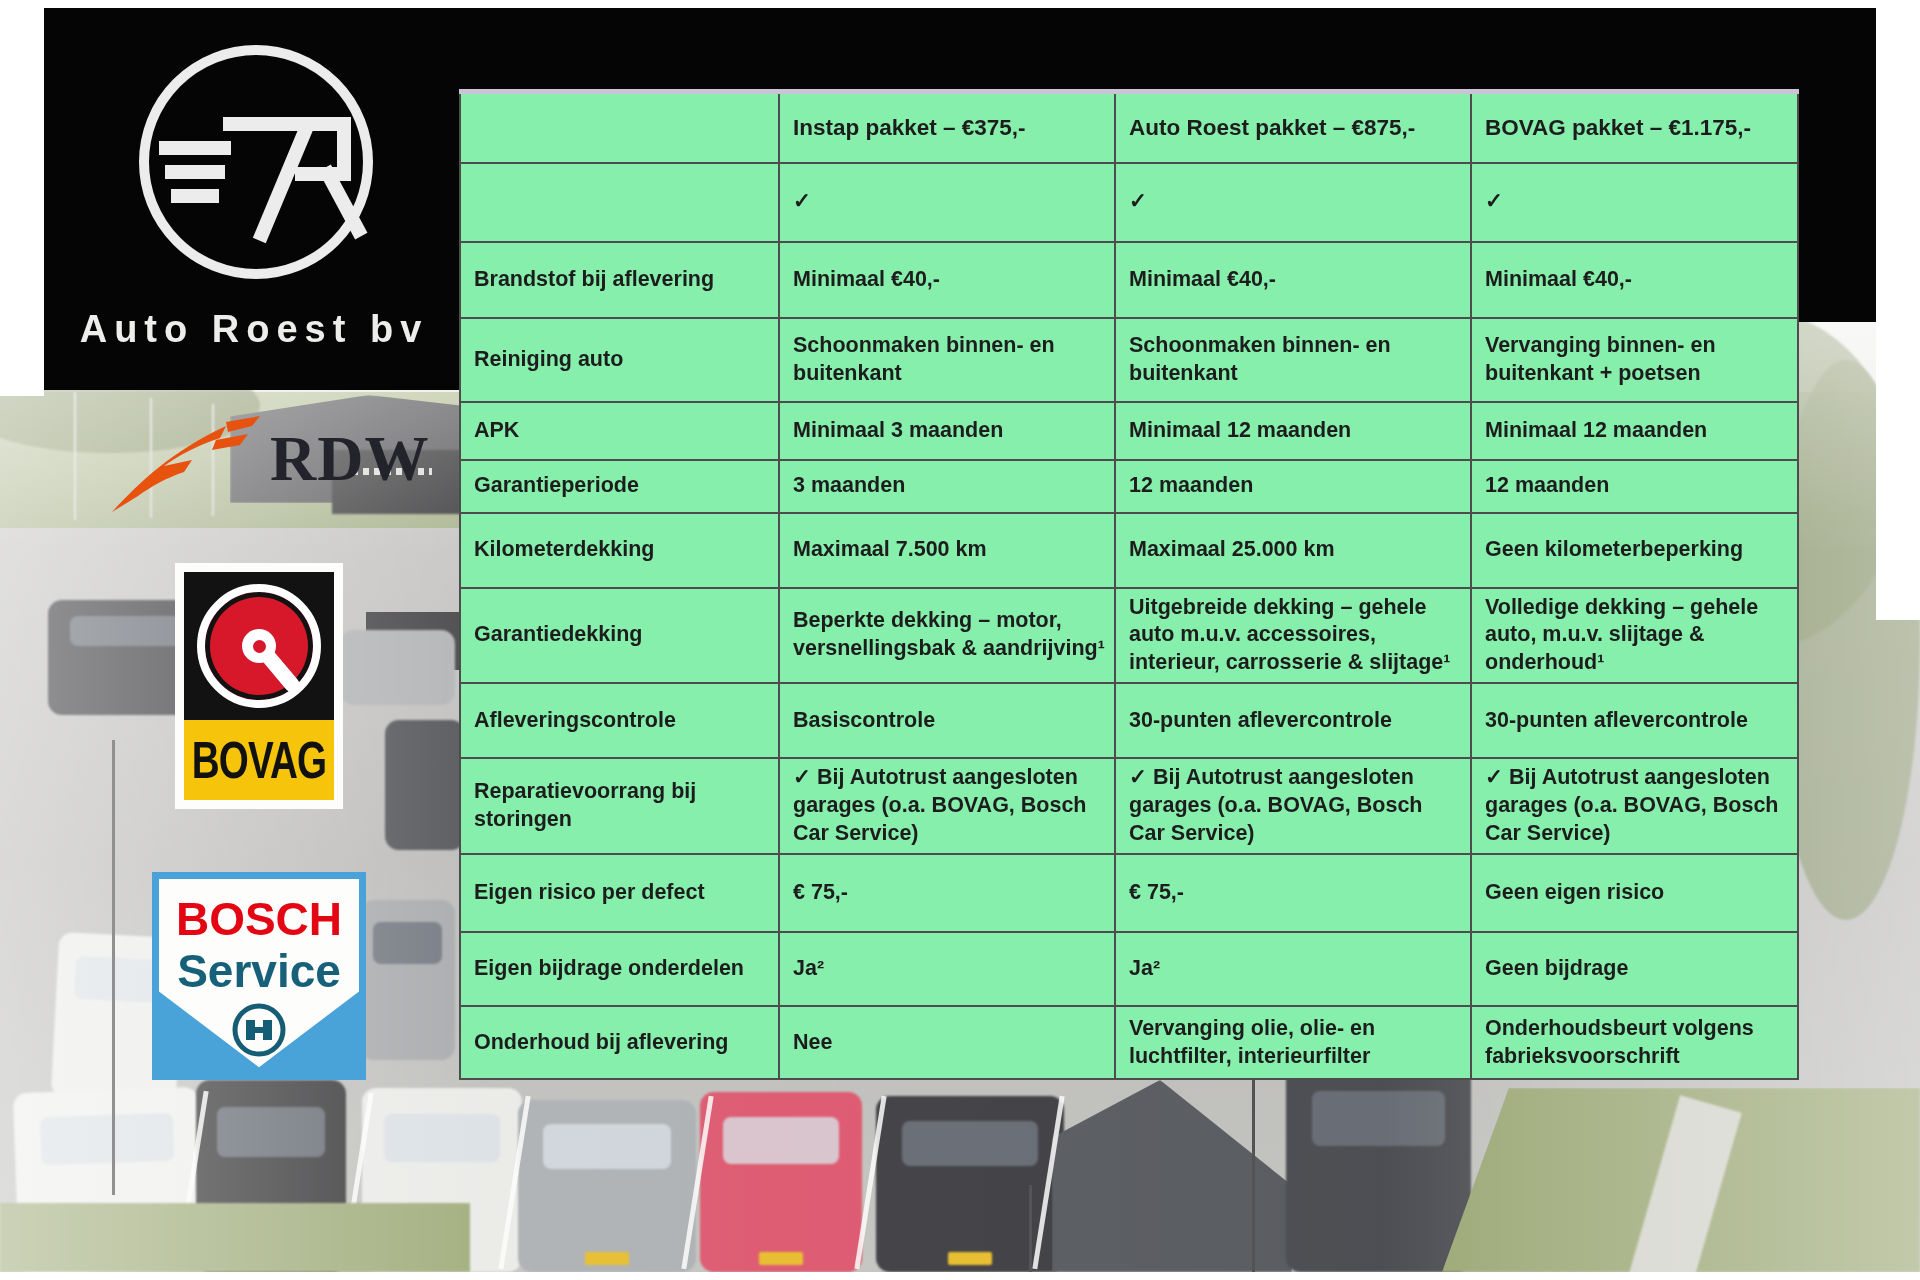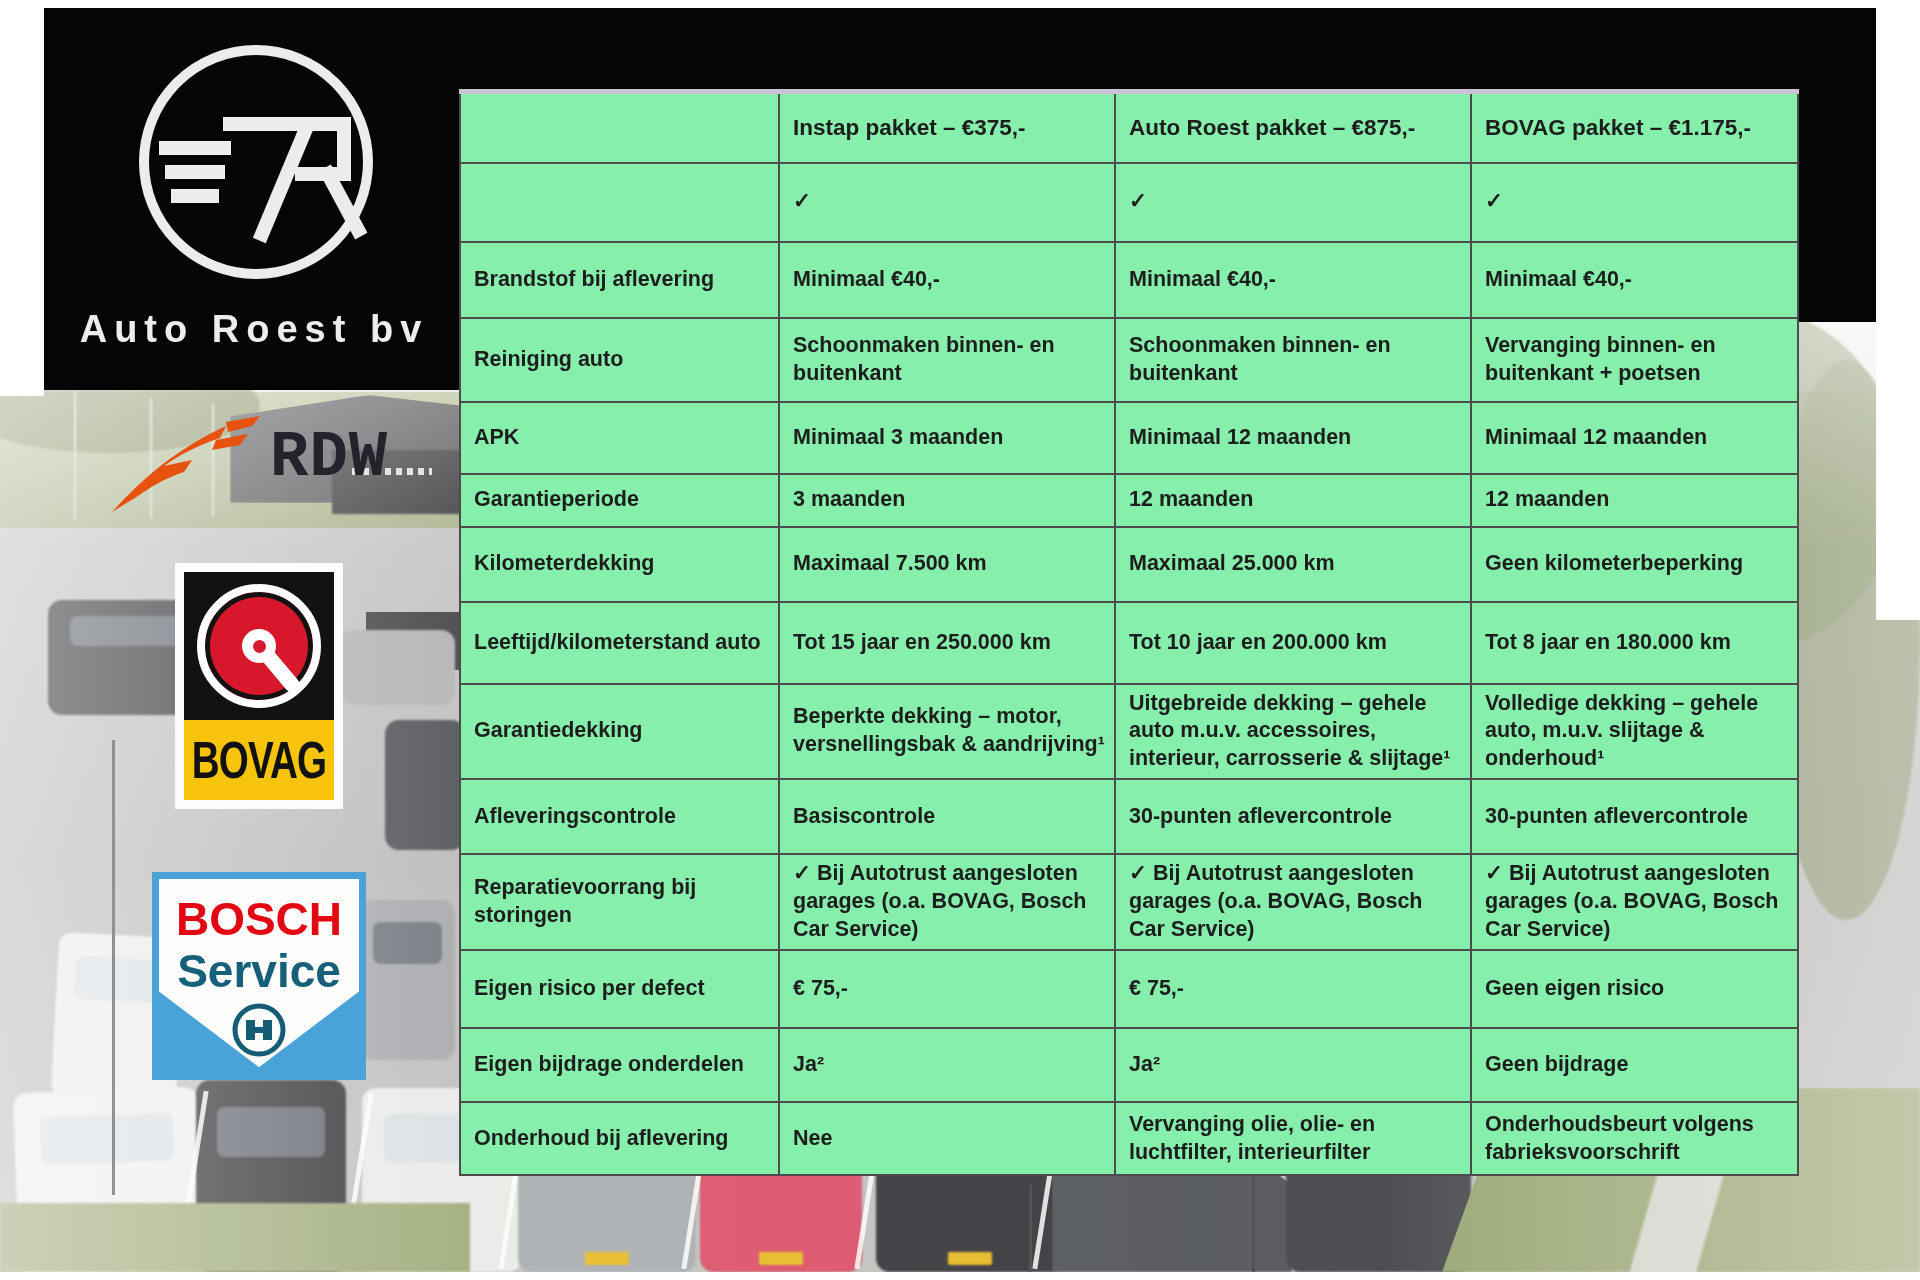--- a/index.html
+++ b/index.html
@@ -40,21 +40,21 @@
 
   
   .black-band{position:absolute;left:44px;top:8px;width:1832px;height:314px;background:#050505;z-index:10;}
   .logo-box{position:absolute;left:44px;top:8px;width:420px;height:382px;background:#050505;z-index:11;}
   .lr-circle{position:absolute;left:88px;top:30px;width:248px;height:248px;}
   .lr-name{position:absolute;left:0;top:300px;width:420px;text-align:center;color:#ededeb;
            font-size:38px;font-weight:600;letter-spacing:7px;}
 
   
   .rdw{position:absolute;left:108px;top:408px;width:320px;height:115px;z-index:12;}
-  .rdw-text{position:absolute;left:162px;top:14px;font-family:Liberation Mono, monospace;
+  .rdw-text{position:absolute;left:162px;top:14px;font-family:Liberation Serif, serif;
             font-weight:600;font-size:64px;color:#23232c;letter-spacing:1px;}
 
   
   .bovag{position:absolute;left:175px;top:563px;width:168px;height:246px;background:#fdfdfb;
          padding:0;z-index:12;box-sizing:border-box;}
   .bv-top{position:absolute;left:9px;top:9px;width:150px;height:148px;background:#121212;}
   .bv-ring{position:absolute;left:50%;top:50%;width:108px;height:108px;margin:-62px 0 0 -62px;
            background:#d7182a;border:8px solid #ffffff;border-radius:50%;box-shadow:inset 0 0 0 5px #121212;}
   .bv-key{position:absolute;left:50%;top:50%;width:34px;height:34px;margin:-17px 0 0 -17px;
           background:#fff;border-radius:50%;}
@@ -78,21 +78,21 @@
 
   
   table.pkg{position:absolute;left:459px;top:89px;width:1338px;z-index:20;
             border-collapse:collapse;table-layout:fixed;background:#c8c6c7;
             border:2px solid #4e4c4e;border-top:5px solid #cbc4d6;}
   .pkg th,.pkg td{border:2px solid #4e4c4e;background:#86efac;color:#1d1d1d;
             vertical-align:middle;text-align:left;padding:5px 8px 5px 13px;}
   .pkg th{font-size:22.5px;font-weight:bold;white-space:nowrap;overflow:hidden;}
   .pkg td{font-size:21.5px;font-weight:bold;line-height:1.3;}
   tr.r0{height:71px;} tr.r1{height:79px;} tr.r2{height:76px;} tr.r3{height:84px;}
-  tr.r4{height:72px;} tr.r5{height:53px;} tr.r6{height:75px;} tr.r7{height:82px;}
+  tr.r4{height:58px;} tr.r5{height:53px;} tr.r6{height:75px;} tr.r7{height:82px;}
   tr.r8{height:88px;} tr.r9{height:75px;} tr.r10{height:92px;} tr.r11{height:78px;}
   tr.r12{height:74px;} tr.r13{height:73px;}
 
   
   .frame{background:#ffffff;z-index:30;}
 </style>
 </head>
 <body>
 
 <div class="canvas">
@@ -273,26 +273,20 @@
       <td>3 maanden</td>
       <td>12 maanden</td>
       <td>12 maanden</td>
     </tr>
     <tr class="r6">
       <td>Kilometerdekking</td>
       <td>Maximaal 7.500 km</td>
       <td>Maximaal 25.000 km</td>
       <td>Geen kilometerbeperking</td>
     </tr>
-    <tr class="r7">
-      <td>Leeftijd/kilometerstand auto</td>
-      <td>Tot 15 jaar en 250.000 km</td>
-      <td>Tot 10 jaar en 200.000 km</td>
-      <td>Tot 8 jaar en 180.000 km</td>
-    </tr>
     <tr class="r8">
       <td>Garantiedekking</td>
       <td>Beperkte dekking – motor, versnellingsbak &amp; aandrijving¹</td>
       <td>Uitgebreide dekking – gehele auto m.u.v. accessoires, interieur, carrosserie &amp; slijtage¹</td>
       <td>Volledige dekking – gehele auto, m.u.v. slijtage &amp; onderhoud¹</td>
     </tr>
     <tr class="r9">
       <td>Afleveringscontrole</td>
       <td>Basiscontrole</td>
       <td>30-punten aflevercontrole</td>

